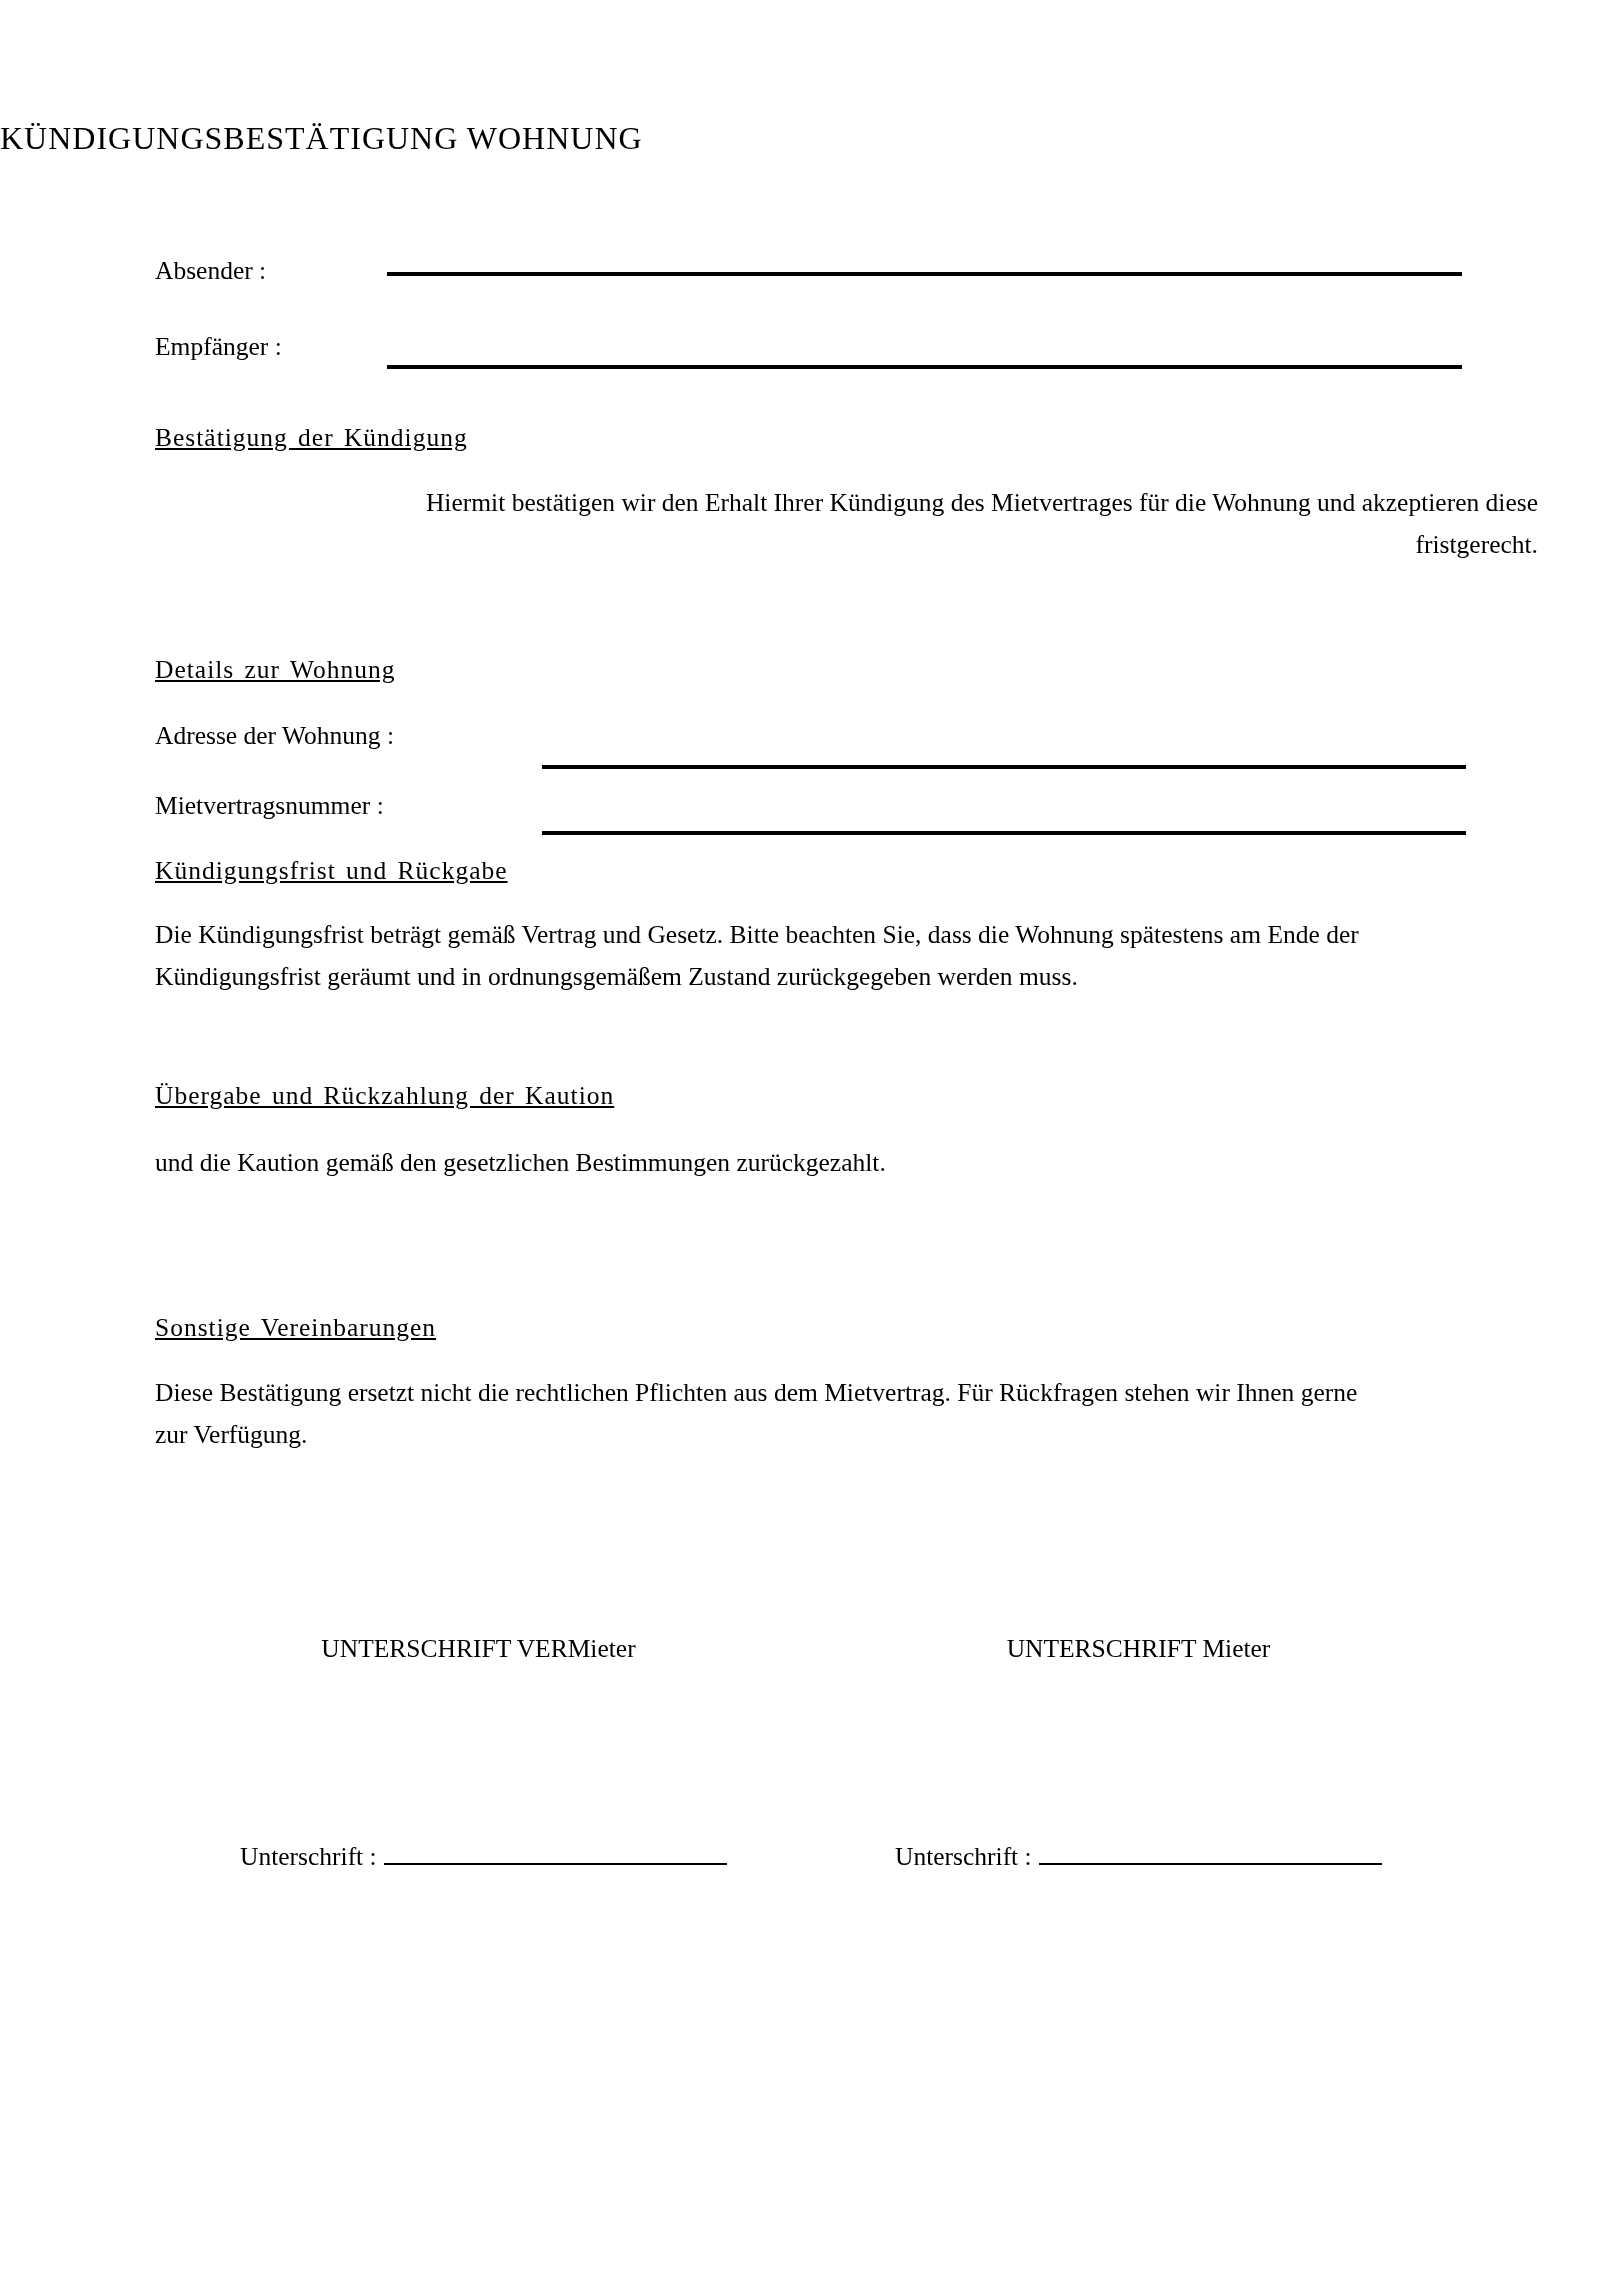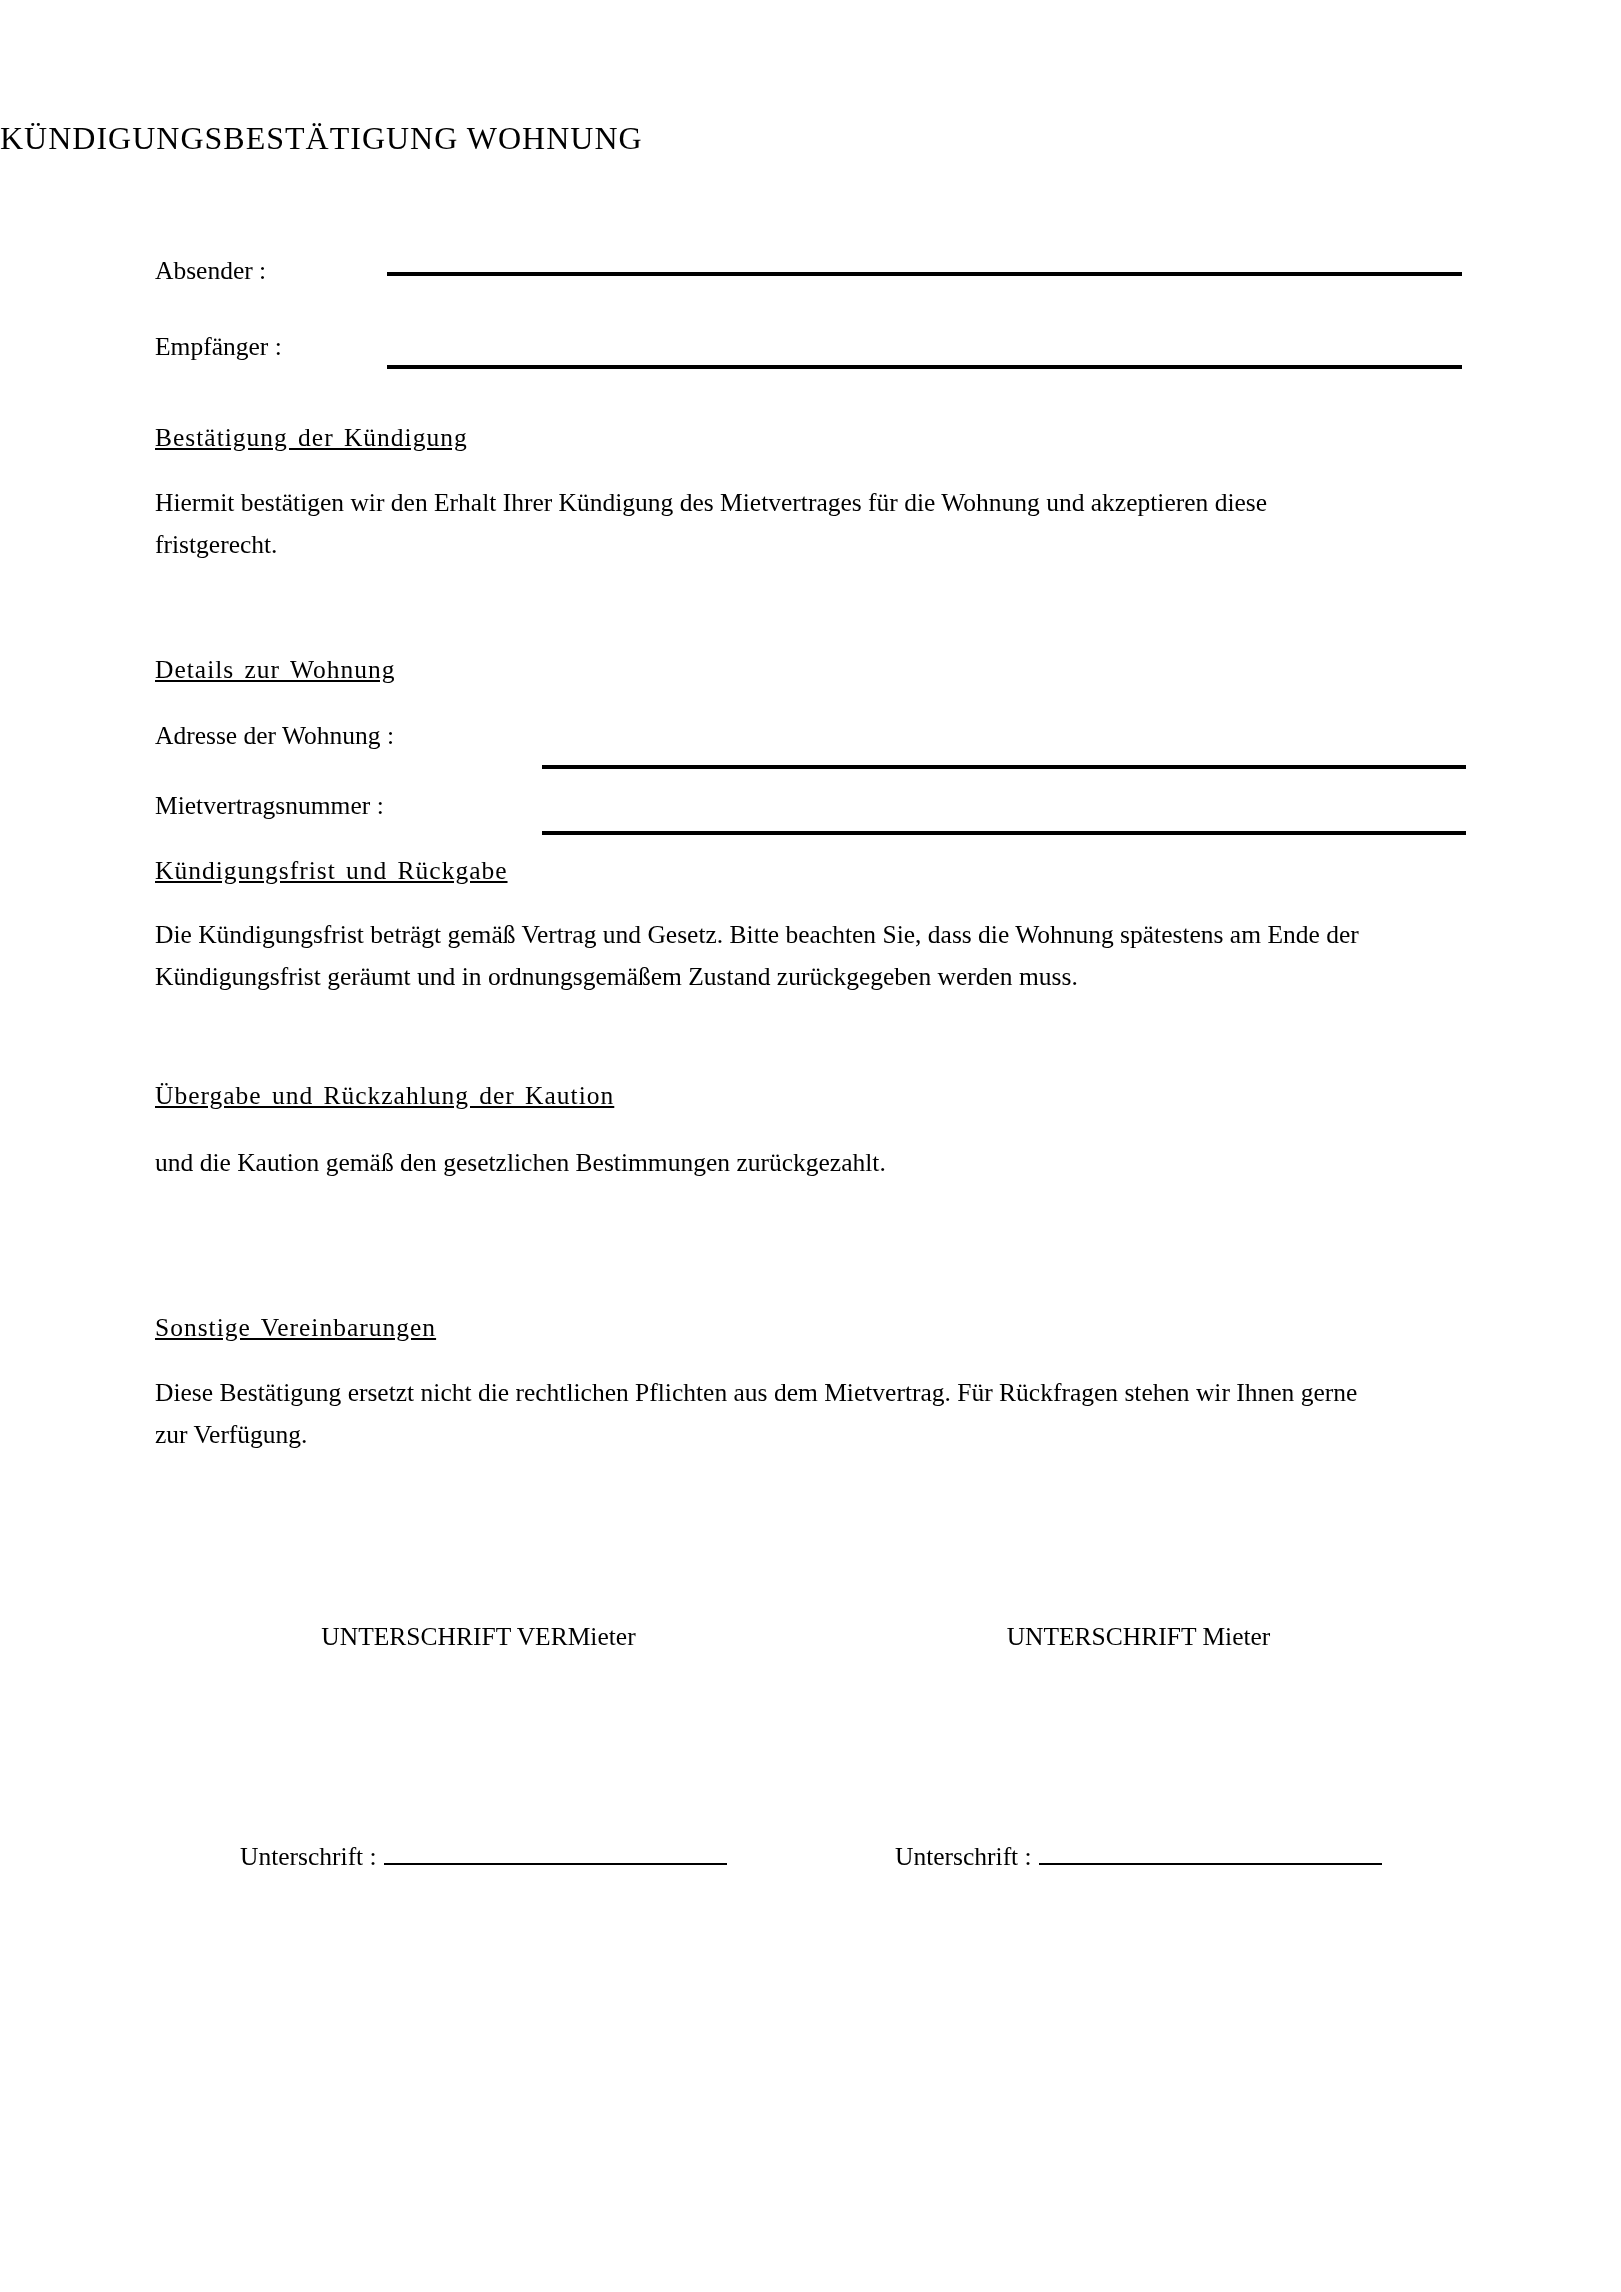--- a/index.html
+++ b/index.html
@@ -43,20 +43,21 @@
   .paragraph {
     font-size: 25.5px;
     line-height: 42px;
   }
   .paragraph .pline { white-space: nowrap; }
   .sig-header {
     font-size: 25.5px;
     text-align: center;
     width: 647px;
     white-space: nowrap;
+    margin-top: 12px;
   }
   .sig-row {
     font-size: 25.5px;
     white-space: nowrap;
   }
   .sigline {
     display: inline-block;
     width: 343px;
     height: 23.5px;
     border-bottom: 2.9px solid #000000;
@@ -70,21 +71,21 @@
 
   <div class="abs doc-title">KÜNDIGUNGSBESTÄTIGUNG WOHNUNG</div>
 
   <div class="abs label" style="left:155px; top:256px;">Absender :</div>
   <div class="abs fill-line" style="left:387px; top:272px; width:1075px;"></div>
 
   <div class="abs label" style="left:155px; top:332px;">Empfänger :</div>
   <div class="abs fill-line" style="left:387px; top:365px; width:1075px;"></div>
 
   <div class="abs section-heading" style="left:155px; top:423px;">Bestätigung der Kündigung</div>
-  <div class="abs paragraph" style="left:155px; top:482px; width:1392px;">
+  <div class="abs paragraph" style="left:146px; top:482px; width:1392px;text-align:right;">
     <div class="pline">Hiermit bestätigen wir den Erhalt Ihrer Kündigung des Mietvertrages für die Wohnung und akzeptieren diese</div>
     <div class="pline">fristgerecht.</div>
   </div>
 
   <div class="abs section-heading" style="left:155px; top:655px;">Details zur Wohnung</div>
 
   <div class="abs label" style="left:155px; top:721px;">Adresse der Wohnung :</div>
   <div class="abs fill-line" style="left:542px; top:765px; width:924px;"></div>
 
   <div class="abs label" style="left:155px; top:791px;">Mietvertragsnummer :</div>

